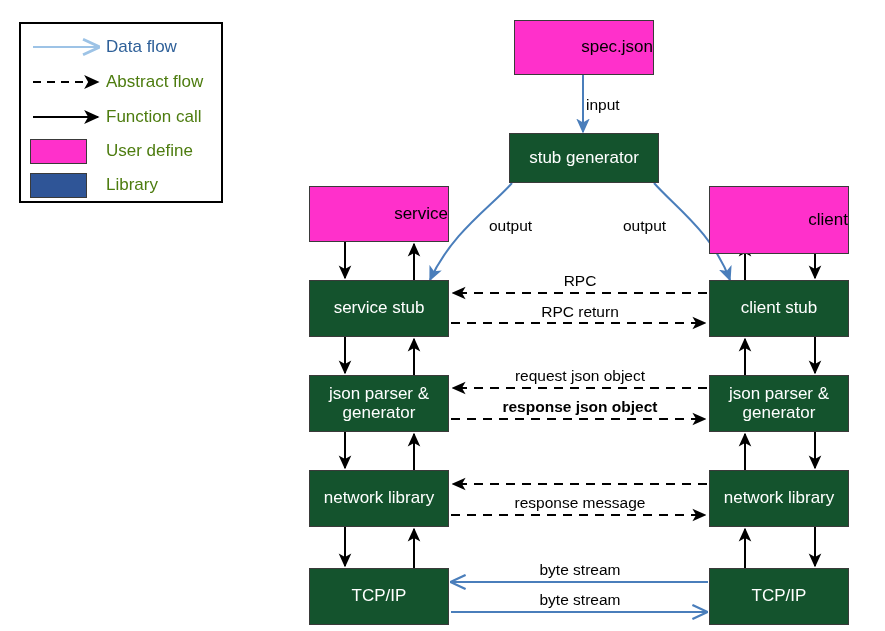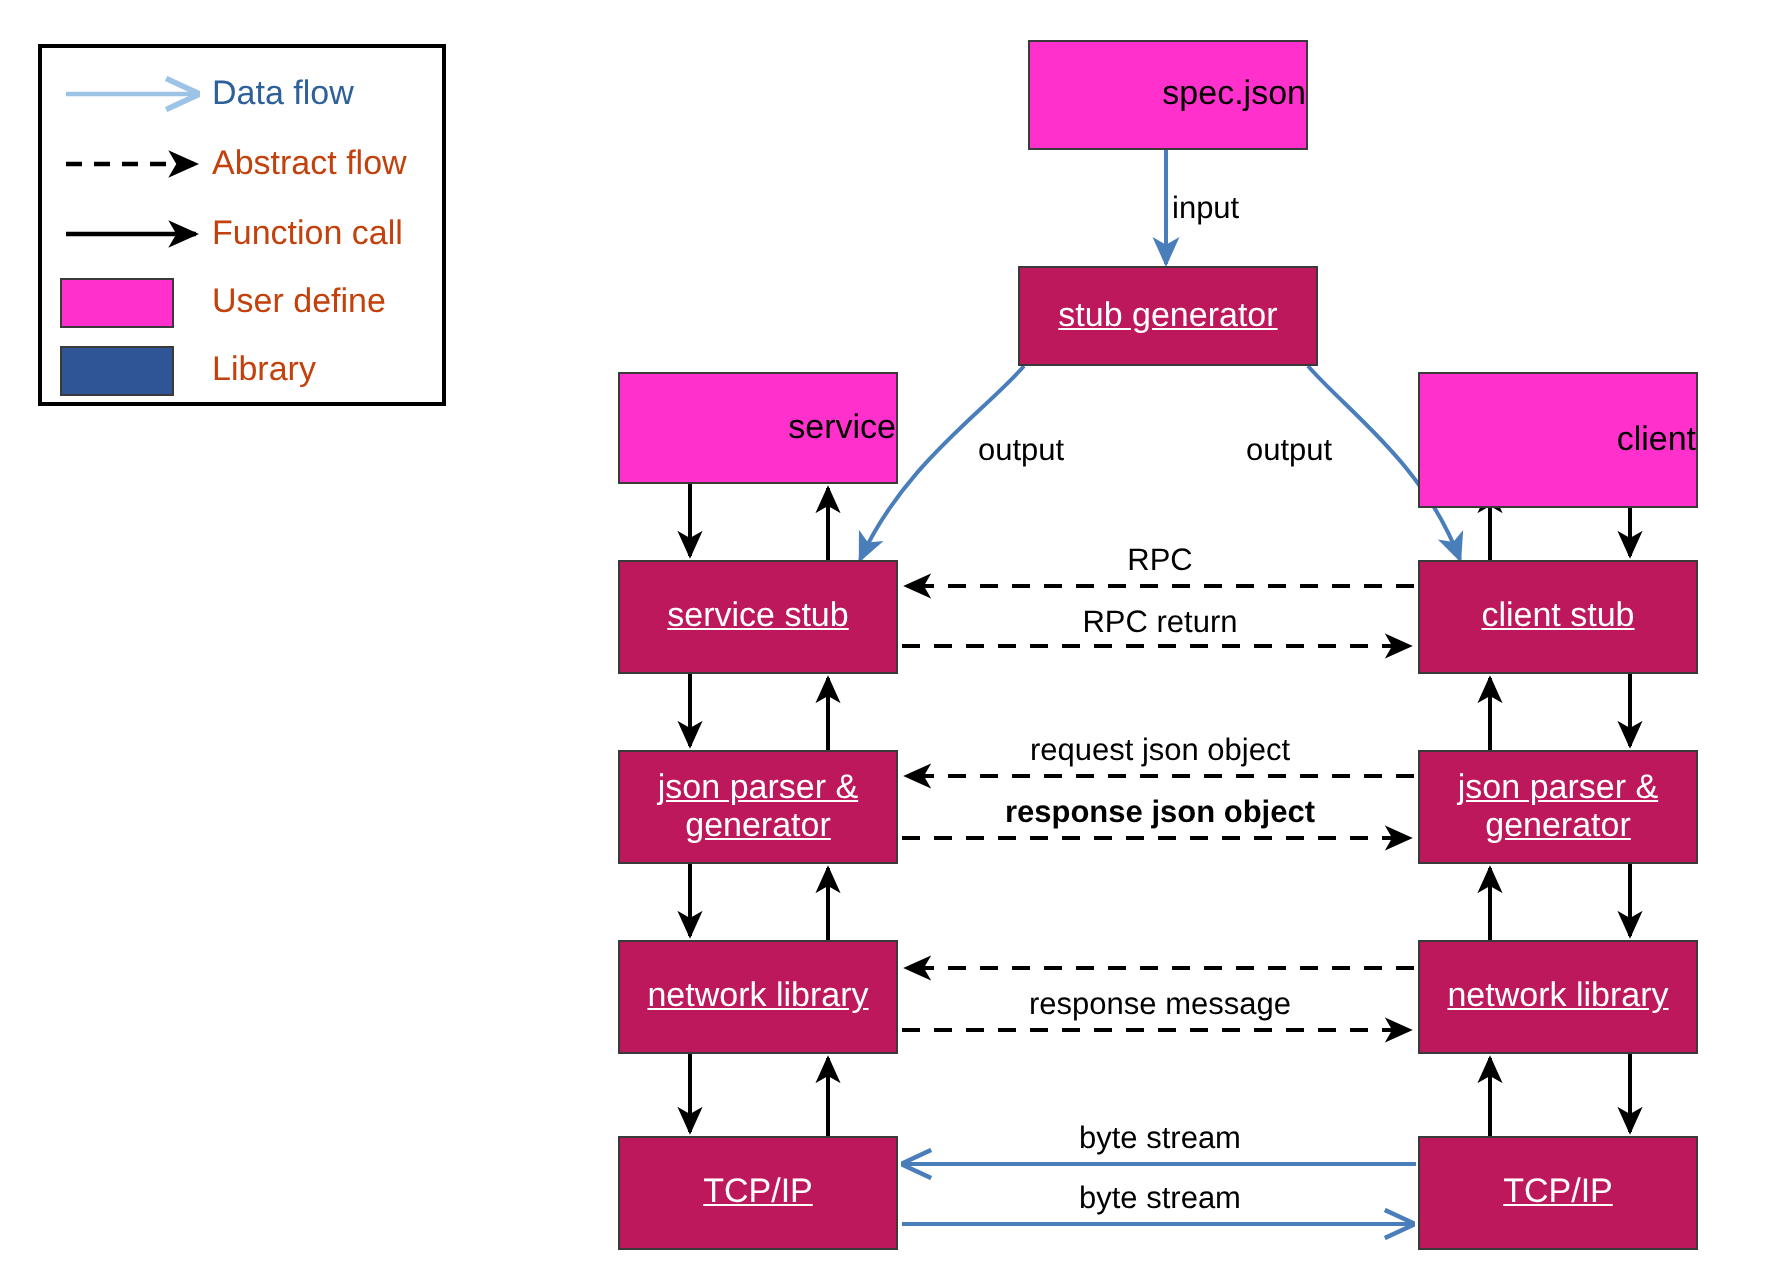--- a/index.html
+++ b/index.html
@@ -37,23 +37,22 @@
     text-align: center;
     line-height: 1.08;
     font-size: 17px;
   }
   .node.user {
     background: #ff30cb;
     color: #000000;
     justify-content: flex-end;
   }
   .node.lib {
-    background: #be185d;
+    background: #14532d;
     color: #ffffff;
-    text-decoration: underline;
   }
   
   .elabel {
     position: absolute;
     font-size: 15.5px;
     color: #000000;
     white-space: nowrap;
     text-align: center;
   }
   
@@ -78,21 +77,21 @@
   }
   .lg-key {
     width: 76px;
     height: 34px;
     position: relative;
     flex: none;
     margin-left: 9px;
   }
   .lg-text {
     font-size: 17px;
-    color: #c2410c;
+    color: #4d7c0f;
     white-space: nowrap;
   }
   .lg-text.dataflow { color: #2e6099; }
   .lg-swatch {
     width: 57px;
     height: 25px;
     border: 1px solid #3a3a3a;
     box-sizing: border-box;
     margin-left: 9px;
     flex: none;

